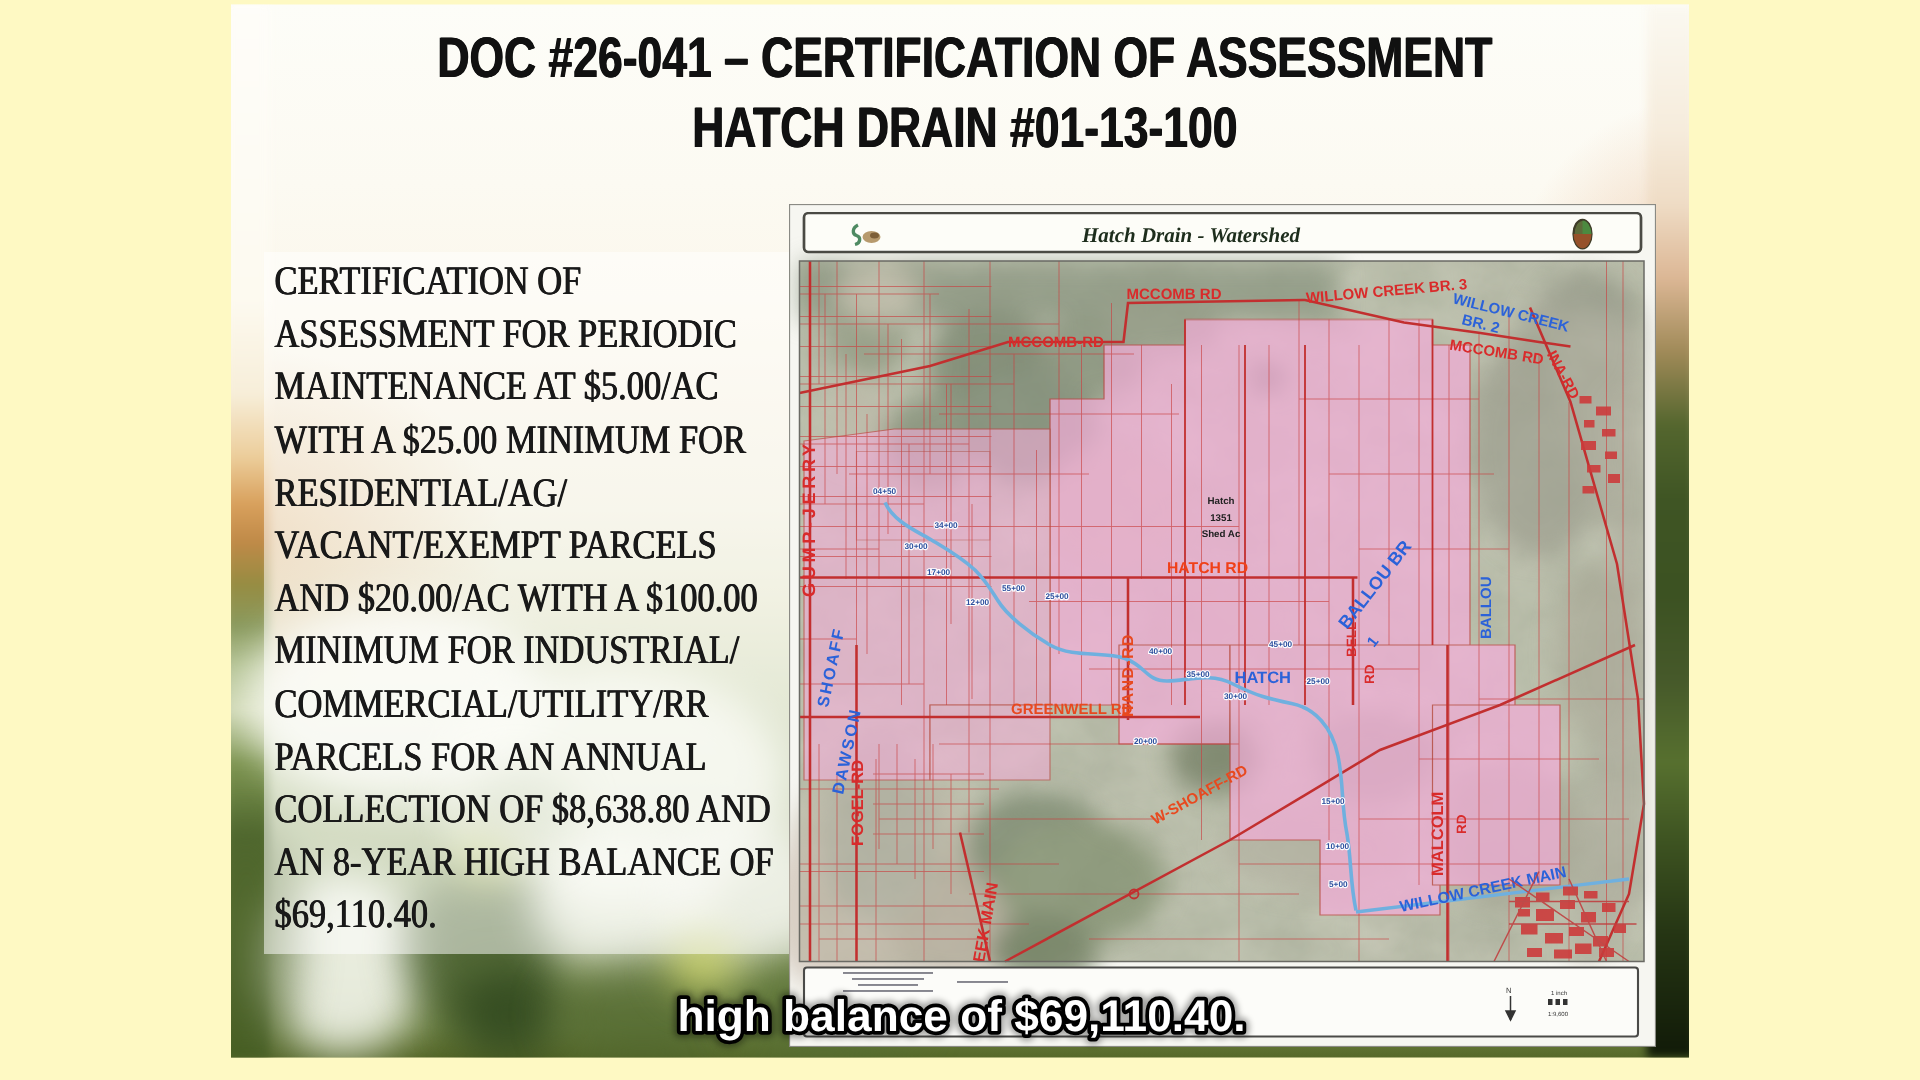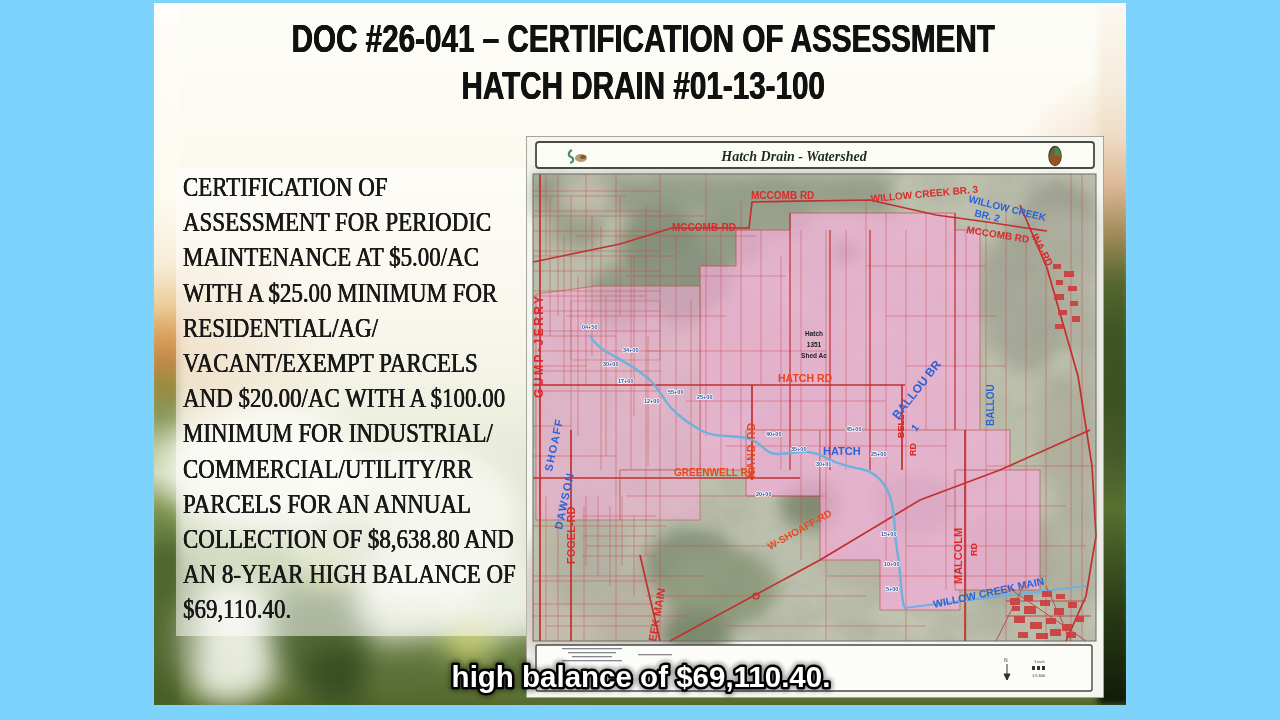--- a/index.html
+++ b/index.html
@@ -1,16 +1,16 @@
 <!DOCTYPE html>
 <html><head>
 <meta charset="utf-8">
 <style>
   html,body{margin:0;padding:0;background:#000;width:1280px;height:720px;overflow:hidden}
-  #stage{position:absolute;left:0;top:0;width:1280px;height:720px;background:#7dd3fc}
+  #stage{position:absolute;left:0;top:0;width:1280px;height:720px;background:#fef9c3}
   #slide{position:absolute;left:154px;top:3px;width:972px;height:702px;overflow:hidden;
     background:
       radial-gradient(ellipse 260px 190px at 5px 358px, rgba(211,140,64,.5), rgba(211,140,64,0) 68%),
       radial-gradient(ellipse 160px 190px at 975px 215px, rgba(232,186,150,.75), rgba(232,186,150,0) 80%),
       radial-gradient(ellipse 200px 170px at 985px 400px, rgba(62,82,34,.85), rgba(62,82,34,0) 80%),
       linear-gradient(180deg,#fdfdf8 0%,#fcfaf2 17%,#fbf7ec 28%,#f6f1e0 38%,#efecd7 48%,#e2e2c4 56%,#cdd5ae 64%,#b4c293 73%,#9cae78 83%,#87995d 92%,#6e8243 97%,#566829 100%);
   }
   .blob{position:absolute;border-radius:50%;filter:blur(14px)}
   #lstrip{position:absolute;left:-4px;top:0;width:30px;height:702px;filter:blur(3px);
     background:linear-gradient(180deg,#fefdf9 0%,#fdfaf0 28%,#f7eed9 37%,#eccd9a 43%,#d8a05c 47.5%,#c08a48 51%,#978c42 55%,#8a9a5e 59%,#b2c292 63%,#ccd6b0 67%,#7d9450 72%,#556e33 79%,#5d7634 87%,#465e21 100%)}

